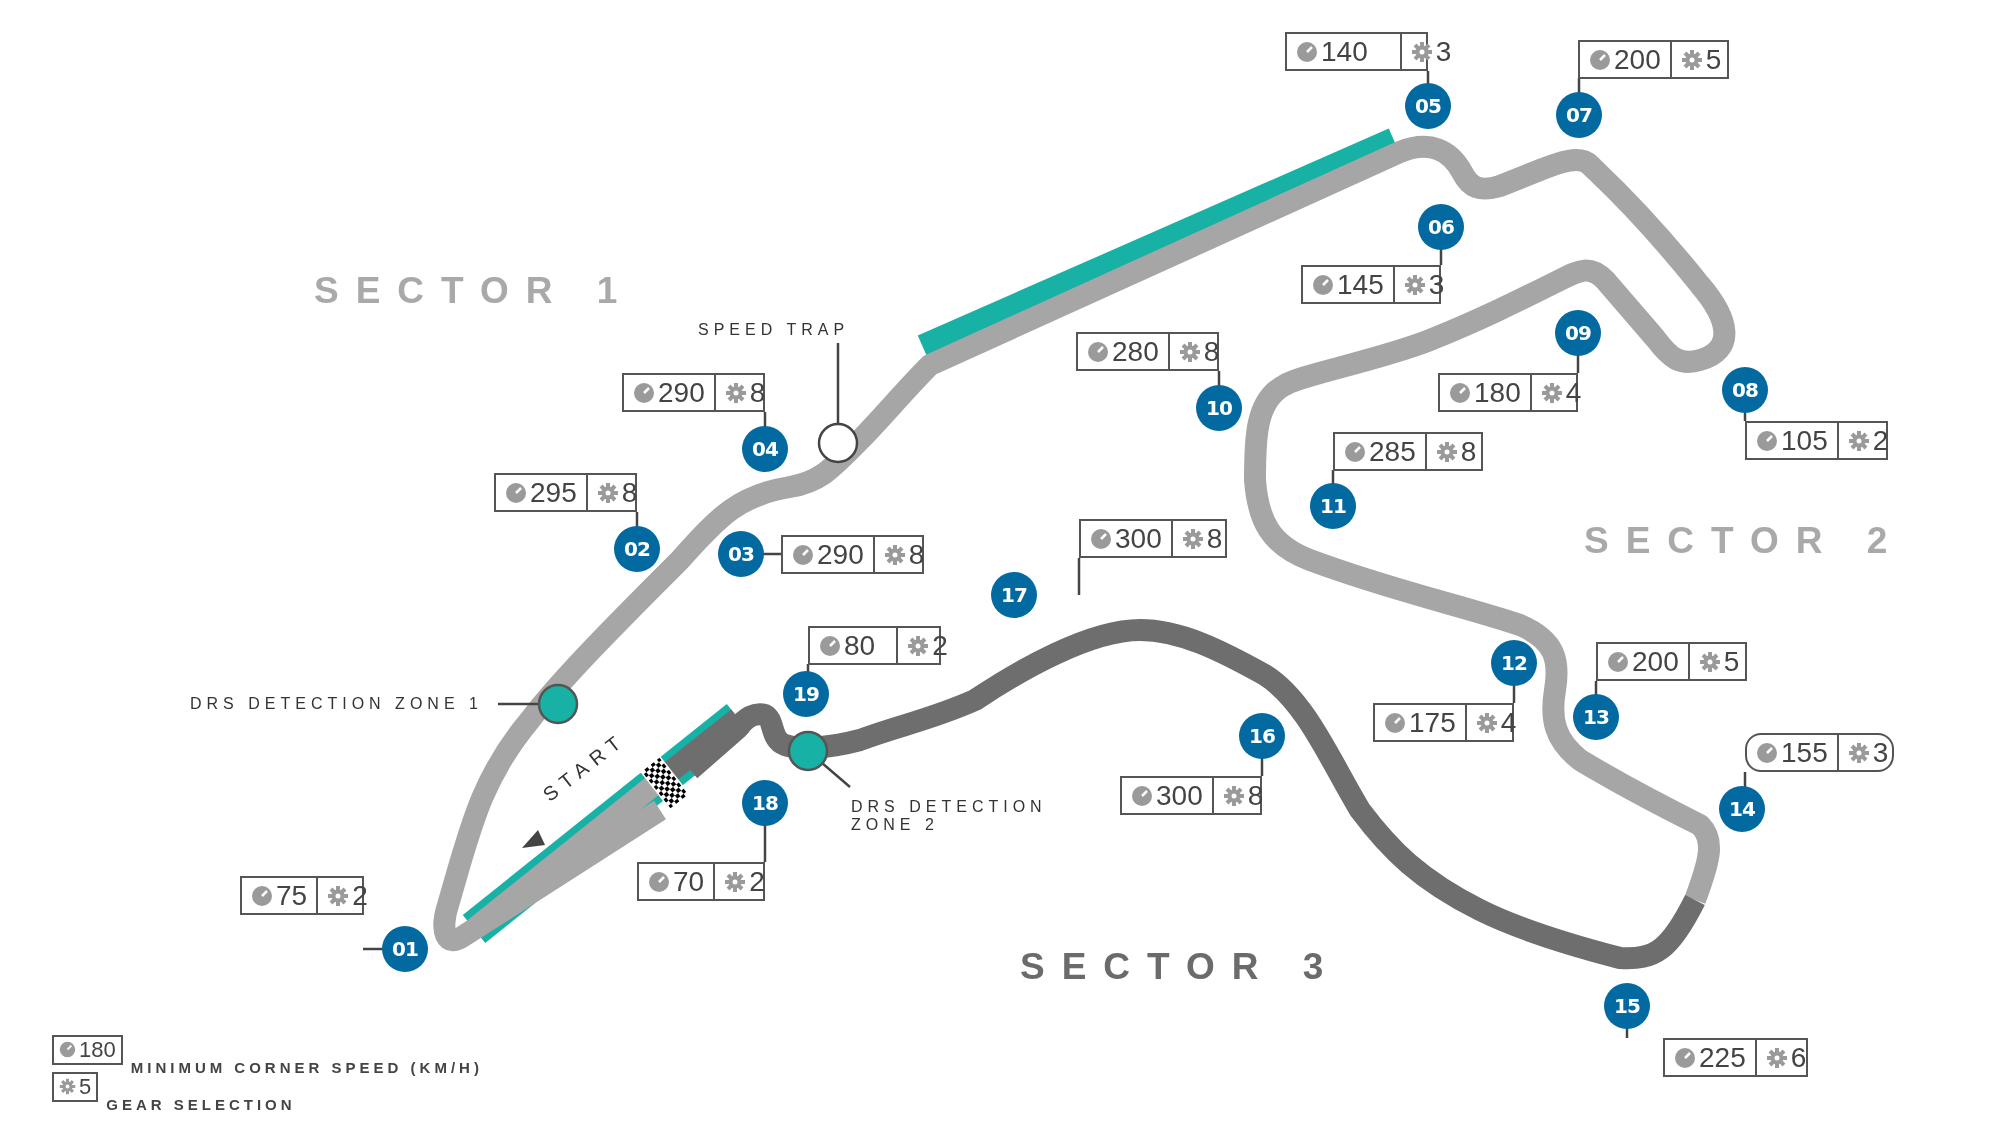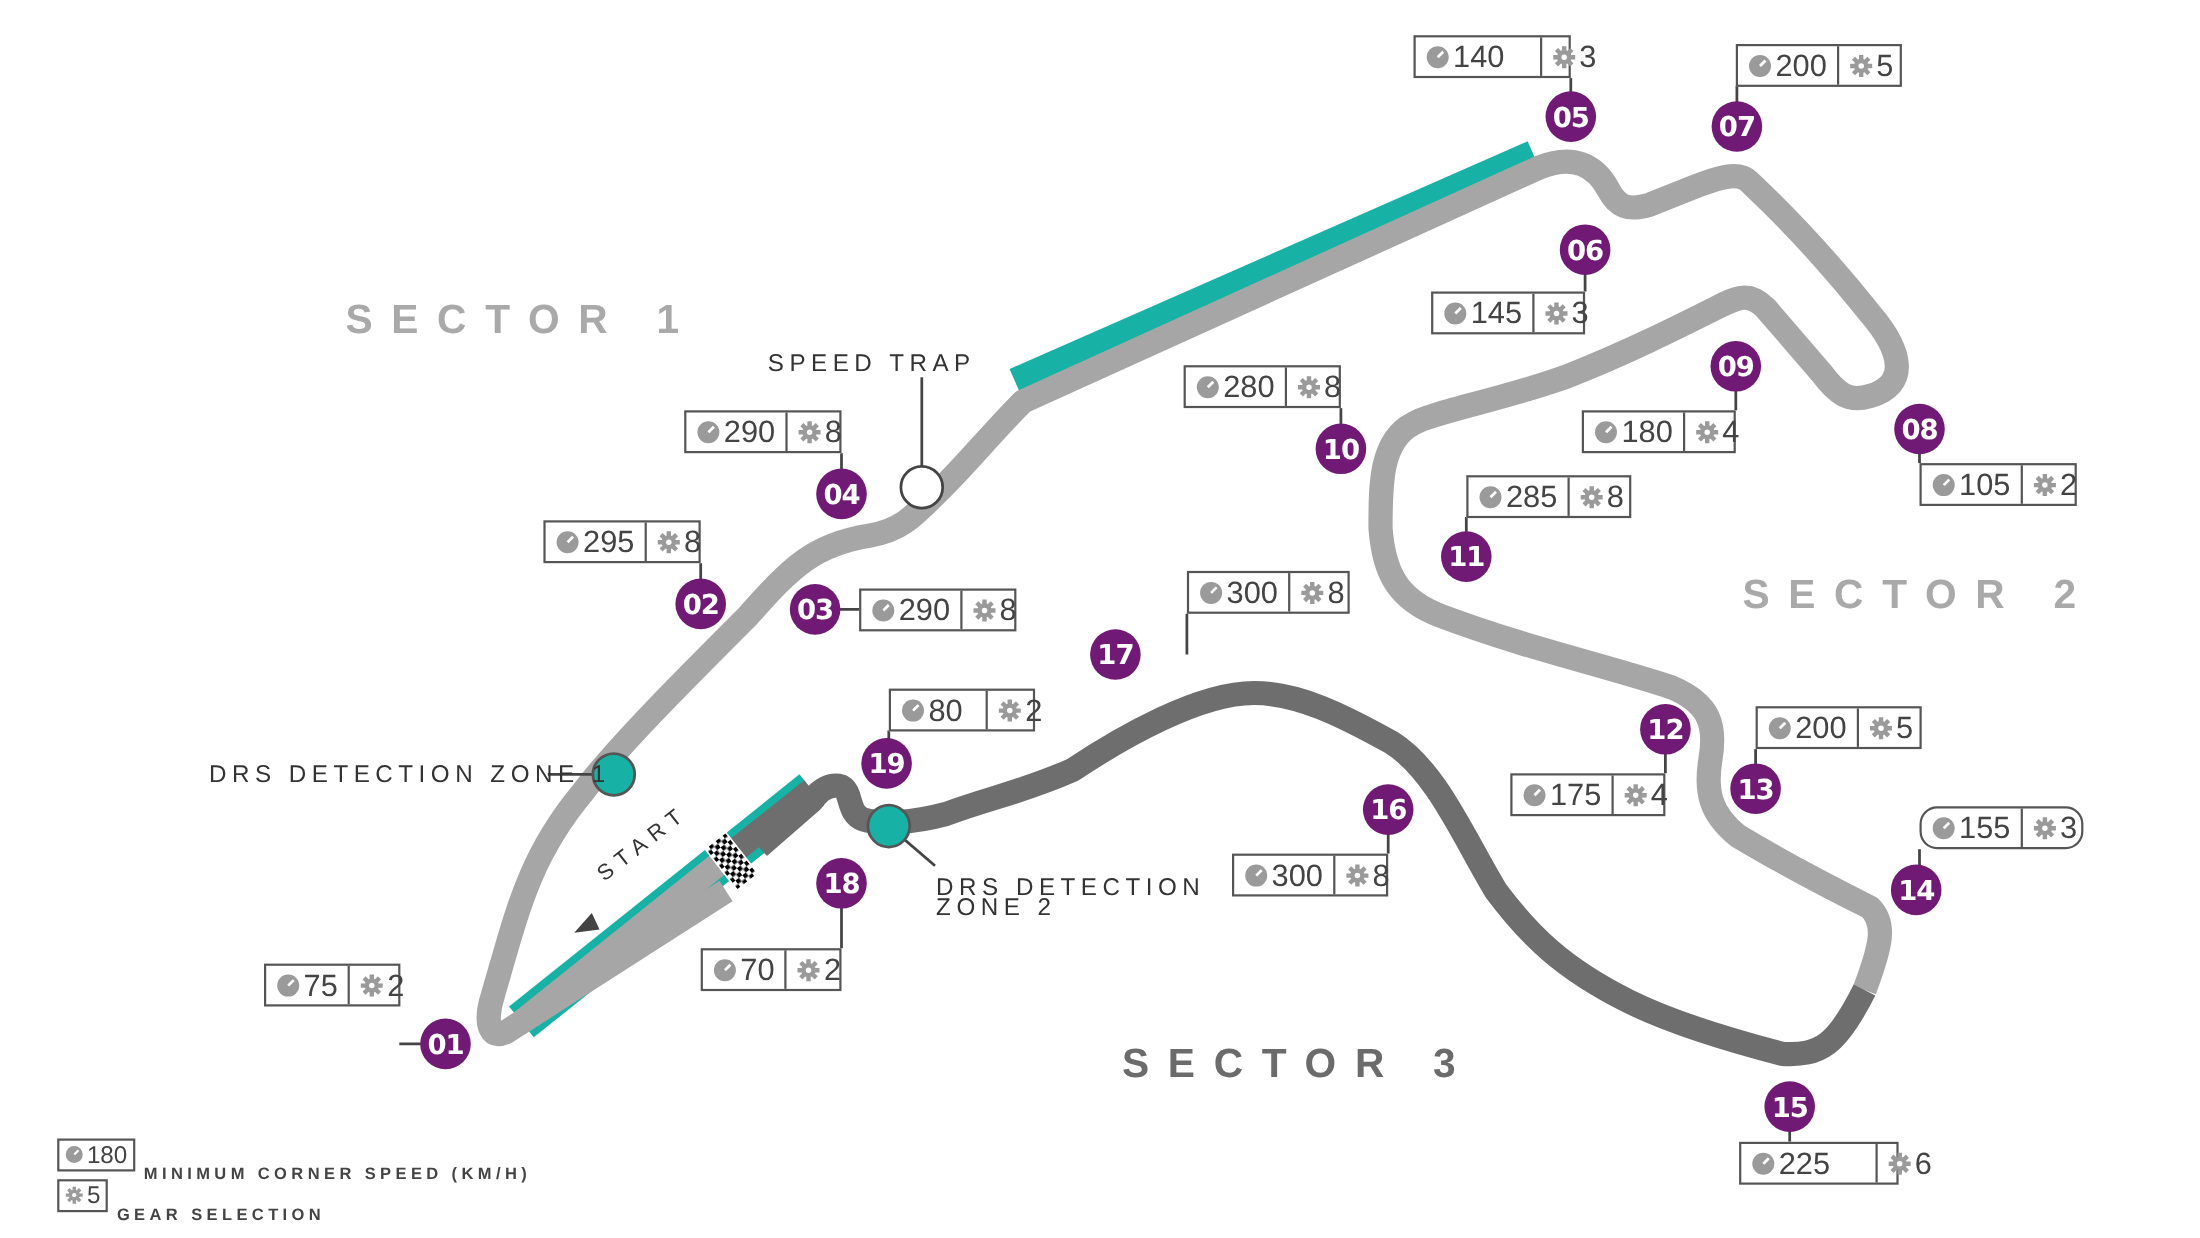--- a/index.html
+++ b/index.html
@@ -1,22 +1,22 @@
 <!DOCTYPE html>
 <html><head>
 <meta charset="utf-8">
 <style>
   html, body { margin: 0; padding: 0; background: #ffffff; }
   body { width: 2000px; height: 1125px; position: relative; overflow: hidden; font-family: "Liberation Sans", sans-serif; }
   #map { position: absolute; left: 0; top: 0; width: 2000px; height: 1125px; }
   .sector-label { position: absolute; font-family: "Liberation Sans", sans-serif; font-weight: bold; font-size: 37px; letter-spacing: 17px; white-space: nowrap; }
   .s-light { color: #a9a9a9; }
   .s-dark { color: #6b6b6b; }
-  .annot { position: absolute; font-family: "Liberation Sans", sans-serif; font-size: 22px; letter-spacing: 5px; color: #333; white-space: nowrap; line-height: 19px; }
-  .badge { position: absolute; width: 46px; height: 46px; border-radius: 50%; background: #701a75; color: #fff; font-family: "DejaVu Sans", sans-serif; font-weight: bold; font-size: 25px; display: flex; align-items: center; justify-content: center; transform: translate(-50%, -50%); letter-spacing: -1px; }
+  .annot { position: absolute; font-family: "Liberation Sans", sans-serif; font-size: 16px; letter-spacing: 5px; color: #333; white-space: nowrap; line-height: 19px; }
+  .badge { position: absolute; width: 46px; height: 46px; border-radius: 50%; background: #0369a1; color: #fff; font-family: "DejaVu Sans", sans-serif; font-weight: bold; font-size: 20px; display: flex; align-items: center; justify-content: center; transform: translate(-50%, -50%); letter-spacing: -1px; }
   .infobox { position: absolute; display: flex; border: 2.5px solid #555; background: #fff; height: 39px; box-sizing: border-box; font-family: "Liberation Sans", sans-serif; font-size: 28px; color: #444; }
   .infobox .cell { display: flex; align-items: center; padding: 0 9px 0 9px; }
   .infobox .cell + .cell { border-left: 2px solid #555; }
   .infobox .speed { flex: 1; }
   .infobox .gear { justify-content: center; }
   .ico { display: inline-block; width: 22px; height: 22px; margin-right: 3px; }
   .legend { position: absolute; left: 52px; display: flex; align-items: center; }
   .legend .lbox { border: 2.5px solid #555; height: 30px; box-sizing: border-box; display: flex; align-items: center; padding: 0 5px; font-size: 22px; color: #444; font-family: "Liberation Sans", sans-serif; }
   .legend .ltext { margin-left: 8px; font-size: 15px; letter-spacing: 4px; color: #444; font-family: "Liberation Sans", sans-serif; font-weight: bold; margin-top: 36px; }
   .ico-s { width: 17px; height: 17px; }
@@ -449,21 +449,21 @@
           <line x1="11" y1="1" x2="11" y2="21"></line>
           <line x1="1" y1="11" x2="21" y2="11"></line>
           <line x1="4" y1="4" x2="18" y2="18"></line>
           <line x1="18" y1="4" x2="4" y2="18"></line>
         </g>
         <circle cx="11" cy="11" r="2.5" fill="#fff"></circle>
       </svg>
       <span>3</span>
     </div>
 </div>
-<div class="infobox" style="left:1581px; top:1038px; width:145px;gap:32px;">
+<div class="infobox" style="left:1663px; top:1038px; width:145px;">
   <div class="cell speed">
       <svg class="ico" viewBox="0 0 22 22">
         <circle cx="11" cy="11" r="10" fill="#9a9a9a"></circle>
         <line x1="11" y1="11" x2="16" y2="6" stroke="#fff" stroke-width="2.5"></line>
       </svg>
       <span>225</span>
     </div>
   <div class="cell gear">
       <svg class="ico" viewBox="0 0 22 22">
         <circle cx="11" cy="11" r="6.5" fill="#9a9a9a"></circle>

